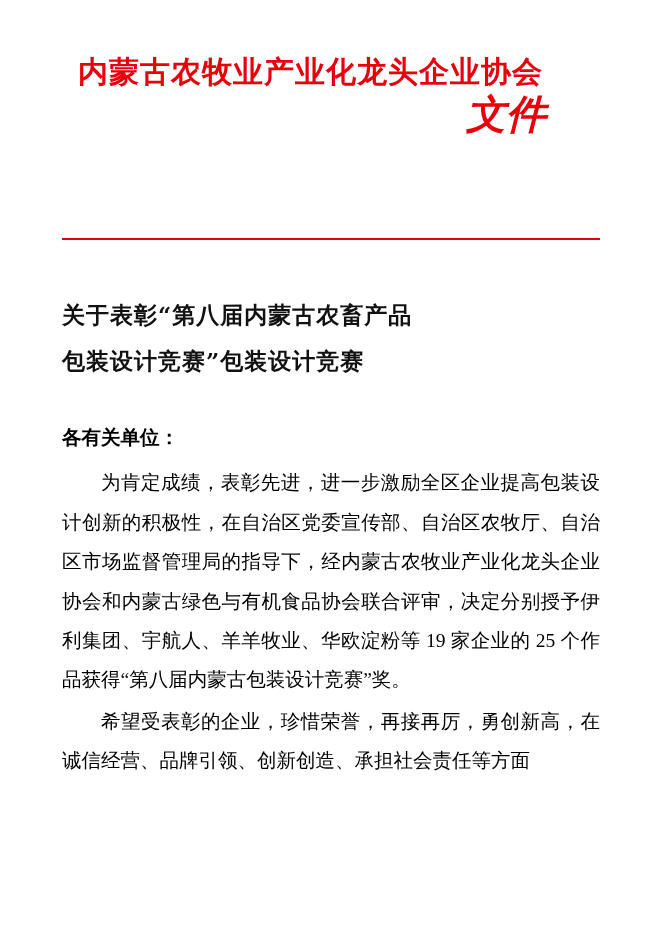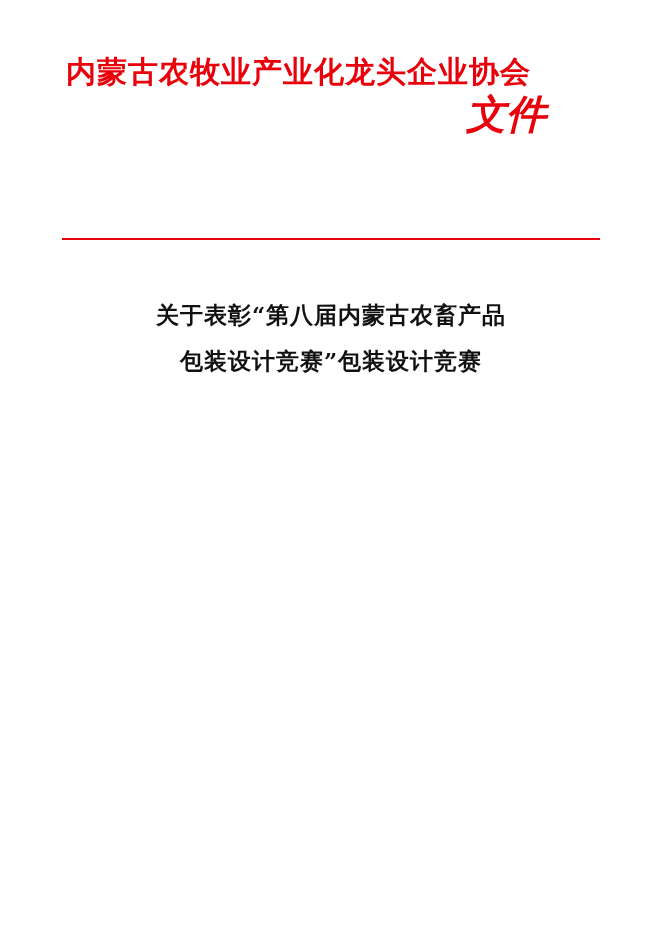--- a/index.html
+++ b/index.html
@@ -31,21 +31,21 @@
   }
   .lh-line {
     color: #e8000a;
     font-family: "DejaVu Serif", "Liberation Serif", serif;
     font-weight: bold;
     font-size: 30px;
     letter-spacing: 1px;
     line-height: 1.32;
     white-space: nowrap;
   }
-  .lh-line-1 { margin-left: 4px; }
+  .lh-line-1 { margin-left: 16px; }
   .lh-line-2 { margin-left: 4px; margin-top: 14px; }
   .lh-wen {
     position: absolute;
     right: 54px;
     top: 94px;
     color: #e8000a;
     font-family: "DejaVu Serif", "Liberation Serif", serif;
     font-weight: bold;
     font-size: 40px;
     line-height: 1;
@@ -54,21 +54,21 @@
 
   .red-rule {
     margin-top: 58px;
     height: 2px;
     background: #e8000a;
   }
 
   
   .doc-title {
     margin-top: 52px;
-    text-align: center;
+    text-align: left;
     font-family: "DejaVu Serif", "Liberation Serif", serif;
     font-weight: bold;
     font-size: 23px;
     line-height: 2.0;
     letter-spacing: 1px;
     color: #111111;
   }
   .doc-title .t-line { display: block; }
 
   
@@ -101,14 +101,19 @@
     <div class="lh-wen">文件</div>
   </div>
 
   <div class="red-rule"></div>
 
   <div class="doc-title">
     <span class="t-line">关于表彰“第八届内蒙古农畜产品</span>
     <span class="t-line">包装设计竞赛”包装设计竞赛</span>
   </div>
 
+  <div class="body-text">
+    <div class="salutation">各有关单位：</div>
+    <p class="para">为肯定成绩，表彰先进，进一步激励全区企业提高包装设计创新的积极性，在自治区党委宣传部、自治区农牧厅、自治区市场监督管理局的指导下，经内蒙古农牧业产业化龙头企业协会和内蒙古绿色与有机食品协会联合评审，决定分别授予伊利集团、宇航人、羊羊牧业、华欧淀粉等 19 家企业的 25 个作品获得“第八届内蒙古包装设计竞赛”奖。</p>
+    <p class="para">希望受表彰的企业，珍惜荣誉，再接再厉，勇创新高，在诚信经营、品牌引领、创新创造、承担社会责任等方面</p>
+  </div>
 
 </div>
 
 </body></html>

